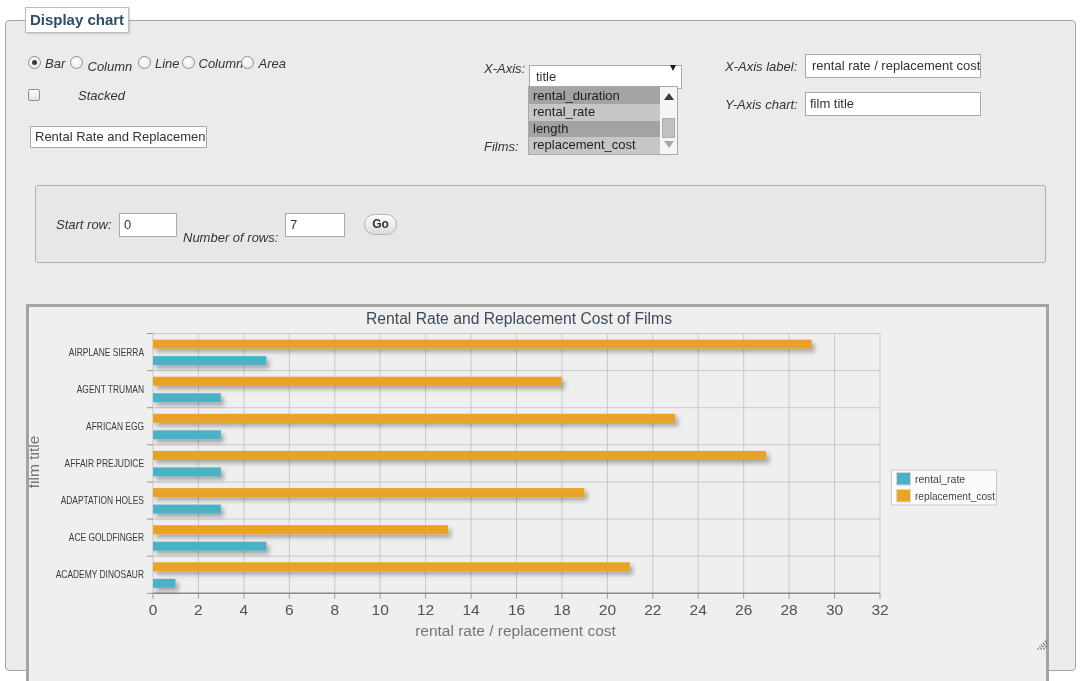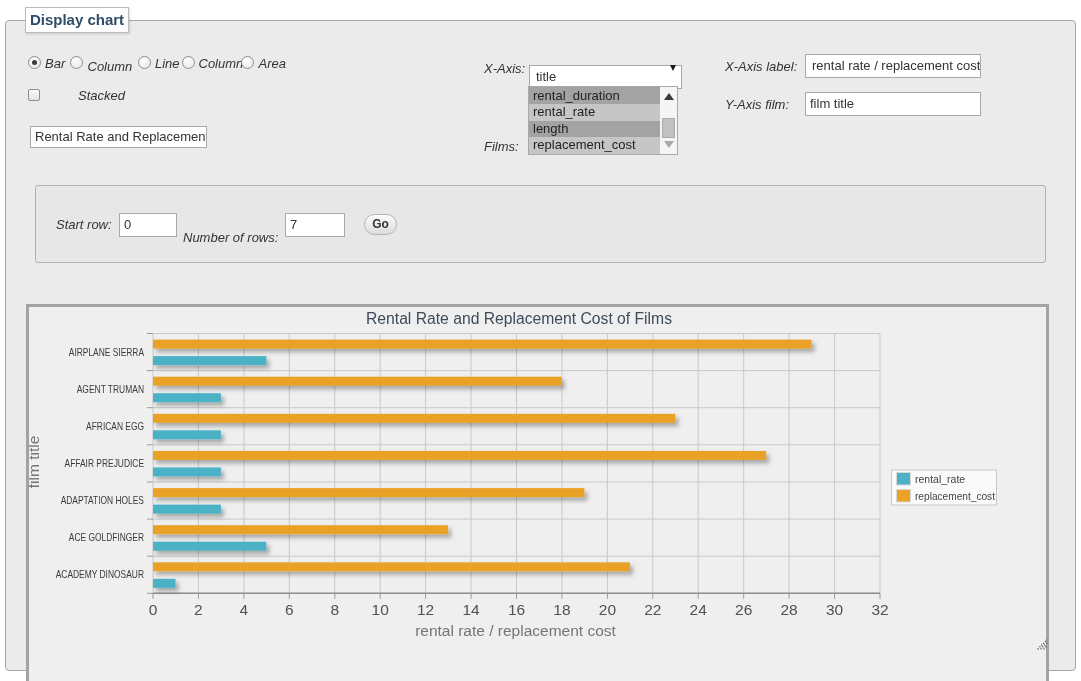--- a/index.html
+++ b/index.html
@@ -42,21 +42,21 @@
   <div style="position:absolute;left:0;top:50.8px;width:131px;height:17px;font-size:13px;color:#222;padding-left:4px;line-height:16.6px;background:#c6c6c6;">replacement_cost</div>
 
   <div style="position:absolute;right:0;top:0;width:17px;height:68px;background:#f5f5f5;"></div>
   <div style="position:absolute;right:3px;top:6px;width:0;height:0;border-left:5px solid transparent;border-right:5px solid transparent;border-bottom:7px solid #3b3b3b;"></div>
   <div style="position:absolute;right:2.5px;top:31.5px;width:12.5px;height:20px;background:#c1c1c1;border:1px solid #ababab;box-sizing:border-box;"></div>
   <div style="position:absolute;right:3px;bottom:6px;width:0;height:0;border-left:5px solid transparent;border-right:5px solid transparent;border-top:7px solid #a9a9a9;"></div>
 </div>
 
 <div class="lbl" style="left:725px;top:59px;">X-Axis label:</div>
 <div class="inp" style="left:805px;top:54px;width:176px;height:24px;line-height:22px;padding:0 0 0 6px;">rental rate / replacement cost</div>
-<div class="lbl" style="left:725px;top:96.5px;">Y-Axis film:</div>
+<div class="lbl" style="left:725px;top:96.5px;">Y-Axis chart:</div>
 <div class="inp" style="left:805px;top:91.5px;width:176px;height:24px;line-height:22px;">film title</div>
 
 <div class="abs" style="left:35px;top:185px;width:1011px;height:78px;background:#e7e7e7;border:1px solid #b0b0b0;border-radius:3px;box-sizing:border-box;"></div>
 <div class="lbl" style="left:56px;top:216.5px;">Start row:</div>
 <div class="inp" style="left:119px;top:213px;width:58px;height:23.5px;line-height:21px;">0</div>
 <div class="lbl" style="left:183px;top:230px;">Number of rows:</div>
 <div class="inp" style="left:285px;top:213px;width:60px;height:23.5px;line-height:21px;">7</div>
 <div class="abs" style="left:364px;top:214px;width:33px;height:21px;border:1px solid #b3b3b3;border-radius:10.5px;background:linear-gradient(#fdfdfd,#dcdcdc);box-sizing:border-box;text-align:center;line-height:19px;font-size:12px;font-weight:bold;color:#333;">Go</div>
 
 <div class="abs" style="left:26px;top:304px;width:1022.5px;height:425px;background:#efefef;border:3px solid #a3a3a3;box-sizing:border-box;">

